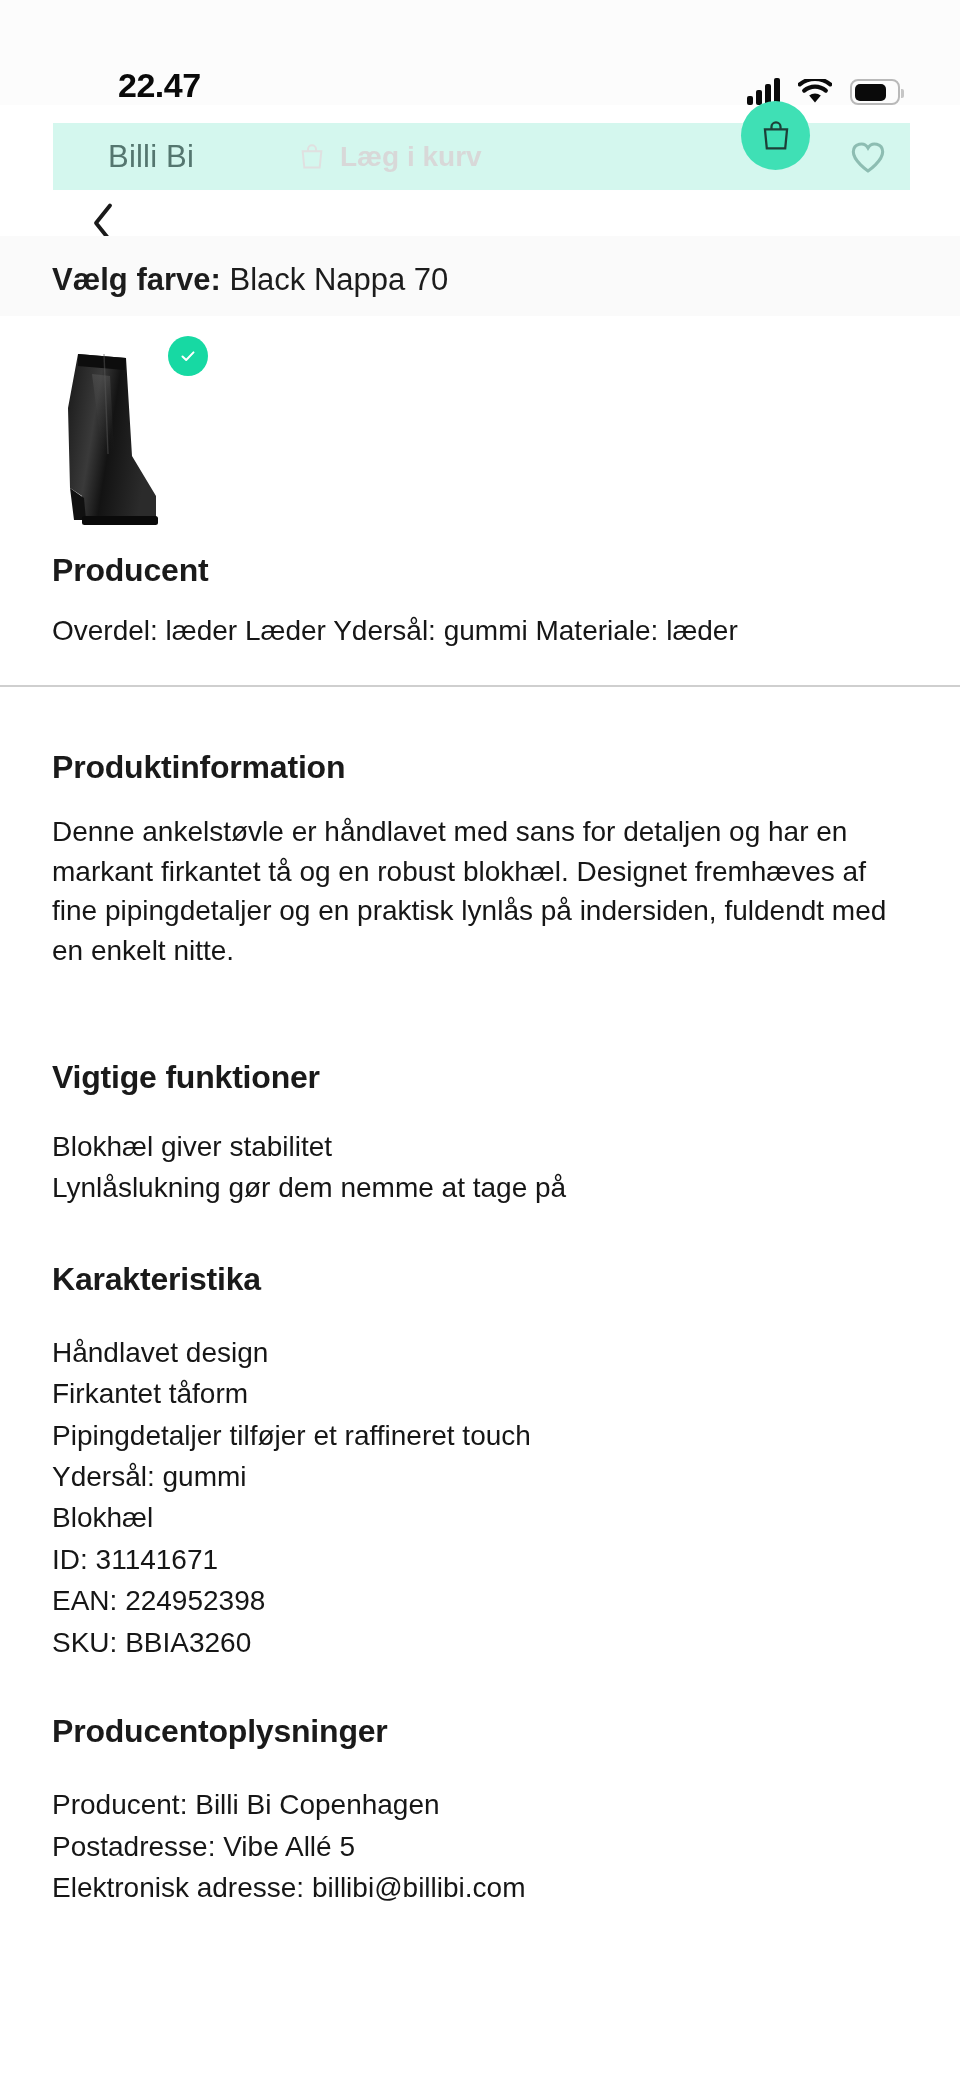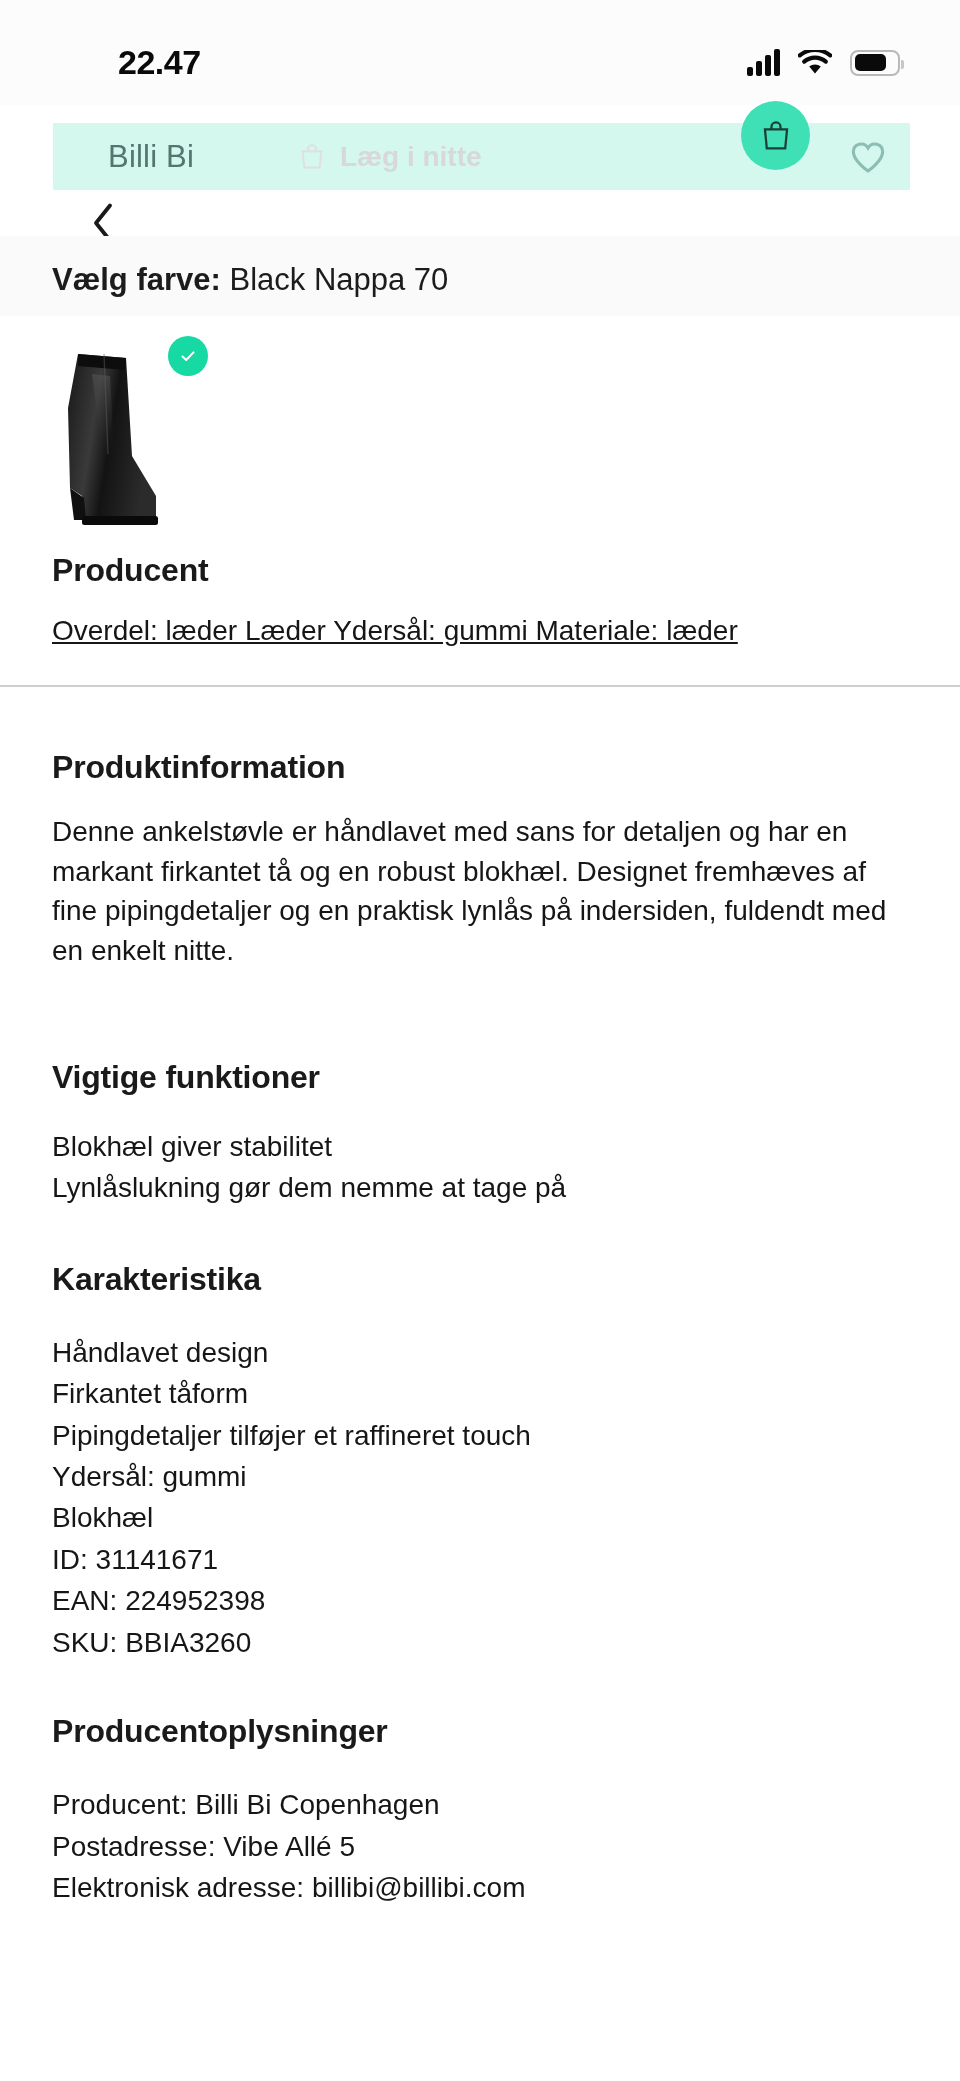--- a/index.html
+++ b/index.html
@@ -18,21 +18,21 @@
   }
 
   
   .statusbar {
     position: absolute;
     top: 0; left: 0;
     width: 960px;
     height: 105px;
     background: #fcfcfc;
     display: flex;
-    align-items: center;
+    align-items: flex-end;
     justify-content: space-between;
     padding: 20px 60px 0 118px;
   }
   .status-time {
     font-size: 34px;
     font-weight: bold;
     color: #0a0a0a;
     letter-spacing: -0.5px;
   }
   .status-icons {
@@ -209,21 +209,21 @@
     font-weight: normal;
   }
   .hr {
     height: 2px;
     background: #cfcfcf;
     margin: 0;
     width: 960px;
   }
 
   .mat-head { margin-top: 6px; }
-  .mat-text { margin-top: 22px; margin-bottom: 34px; text-decoration: underline; }
+  .mat-text { margin-top: 22px; margin-bottom: 34px; }
 
   .pi-head { margin-top: 62px; }
   .pi-text { margin-top: 26px; }
 
   .vf-head { margin-top: 88px; }
   .vf-list { margin-top: 30px; }
   .vf-list .line { line-height: 1.48; }
 
   .kk-head { margin-top: 52px; }
   .kk-list { margin-top: 34px; }
@@ -259,21 +259,21 @@
   </div>
 
   <div class="sticky-bar">
     <div class="brand-name">Billi Bi</div>
 
     <div class="add-to-cart">
       <svg class="bag-outline" viewBox="0 0 24 24">
         <path d="M4 7 h16 l-1.4 14 H5.4 Z" fill="none" stroke="#e0e0e0" stroke-width="1.7"></path>
         <path d="M8.6 7.6 V5.4 a3.4 3.4 0 0 1 6.8 0 V7.6" fill="none" stroke="#e0e0e0" stroke-width="1.7"></path>
       </svg>
-      <span class="cart-label">Læg i nitte</span>
+      <span class="cart-label">Læg i kurv</span>
     </div>
 
     <div class="fab-cart">
       <svg width="34" height="34" viewBox="0 0 24 24">
         <path d="M4.2 7.4 h15.6 l-1.3 13.4 H5.5 Z" fill="none" stroke="#1d3f38" stroke-width="1.6"></path>
         <path d="M8.8 7.8 V5.6 a3.2 3.2 0 0 1 6.4 0 V7.8" fill="none" stroke="#1d3f38" stroke-width="1.6"></path>
       </svg>
     </div>
 
     <div class="heart-btn">

